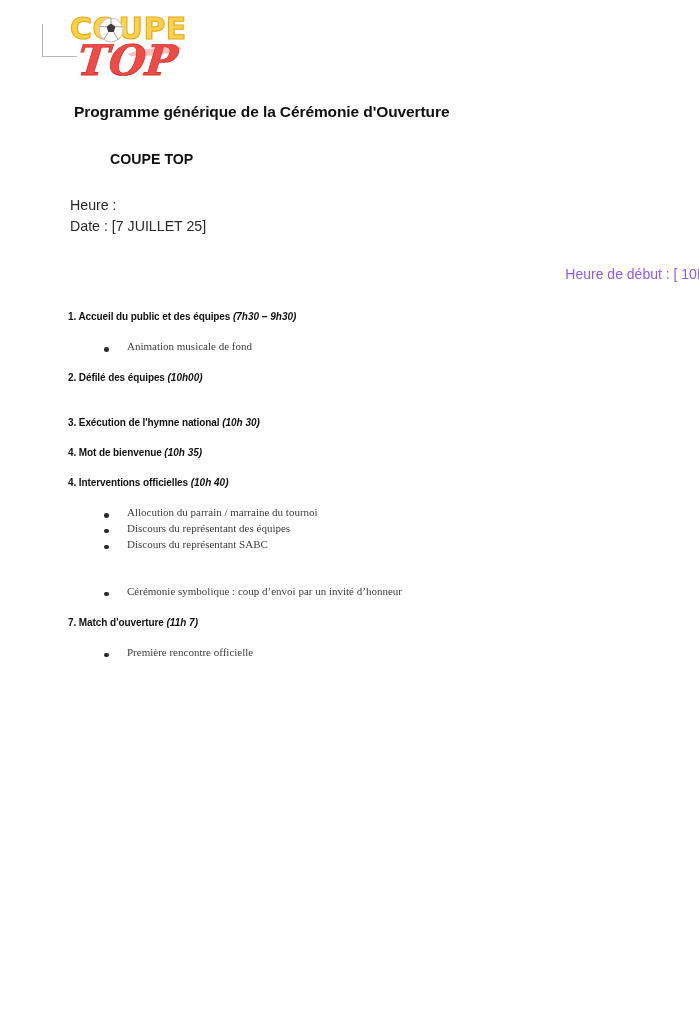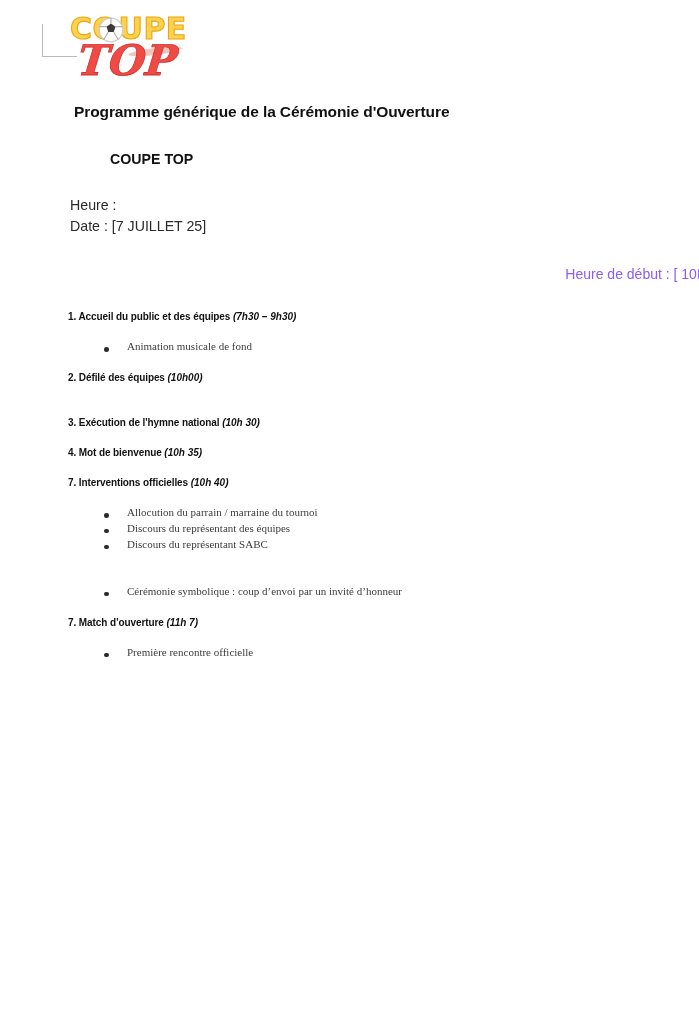--- a/index.html
+++ b/index.html
@@ -243,21 +243,21 @@
         </li>
         <li class="agenda-item">
           <div class="item-heading"><span>3. Exécution de l'hymne national </span><span class="time">(10h 30)</span></div>
           <div class="gap-between-items"></div>
         </li>
         <li class="agenda-item">
           <div class="item-heading"><span>4. Mot de bienvenue </span><span class="time">(10h 35)</span></div>
           <div class="gap-between-items"></div>
         </li>
         <li class="agenda-item">
-          <div class="item-heading"><span>7. Interventions officielles </span><span class="time">(10h 40)</span></div>
+          <div class="item-heading"><span>4. Interventions officielles </span><span class="time">(10h 40)</span></div>
           <div class="gap-after-heading"></div>
           <ul class="bullets">
             <li class="bullet">Allocution du parrain / marraine du tournoi</li>
             <li class="bullet">Discours du représentant des équipes</li>
             <li class="bullet">Discours du représentant SABC</li>
           </ul>
           <div class="gap-after-bullets"></div>
         </li>
         <li class="agenda-item">
           <div class="gap-after-heading"></div>

